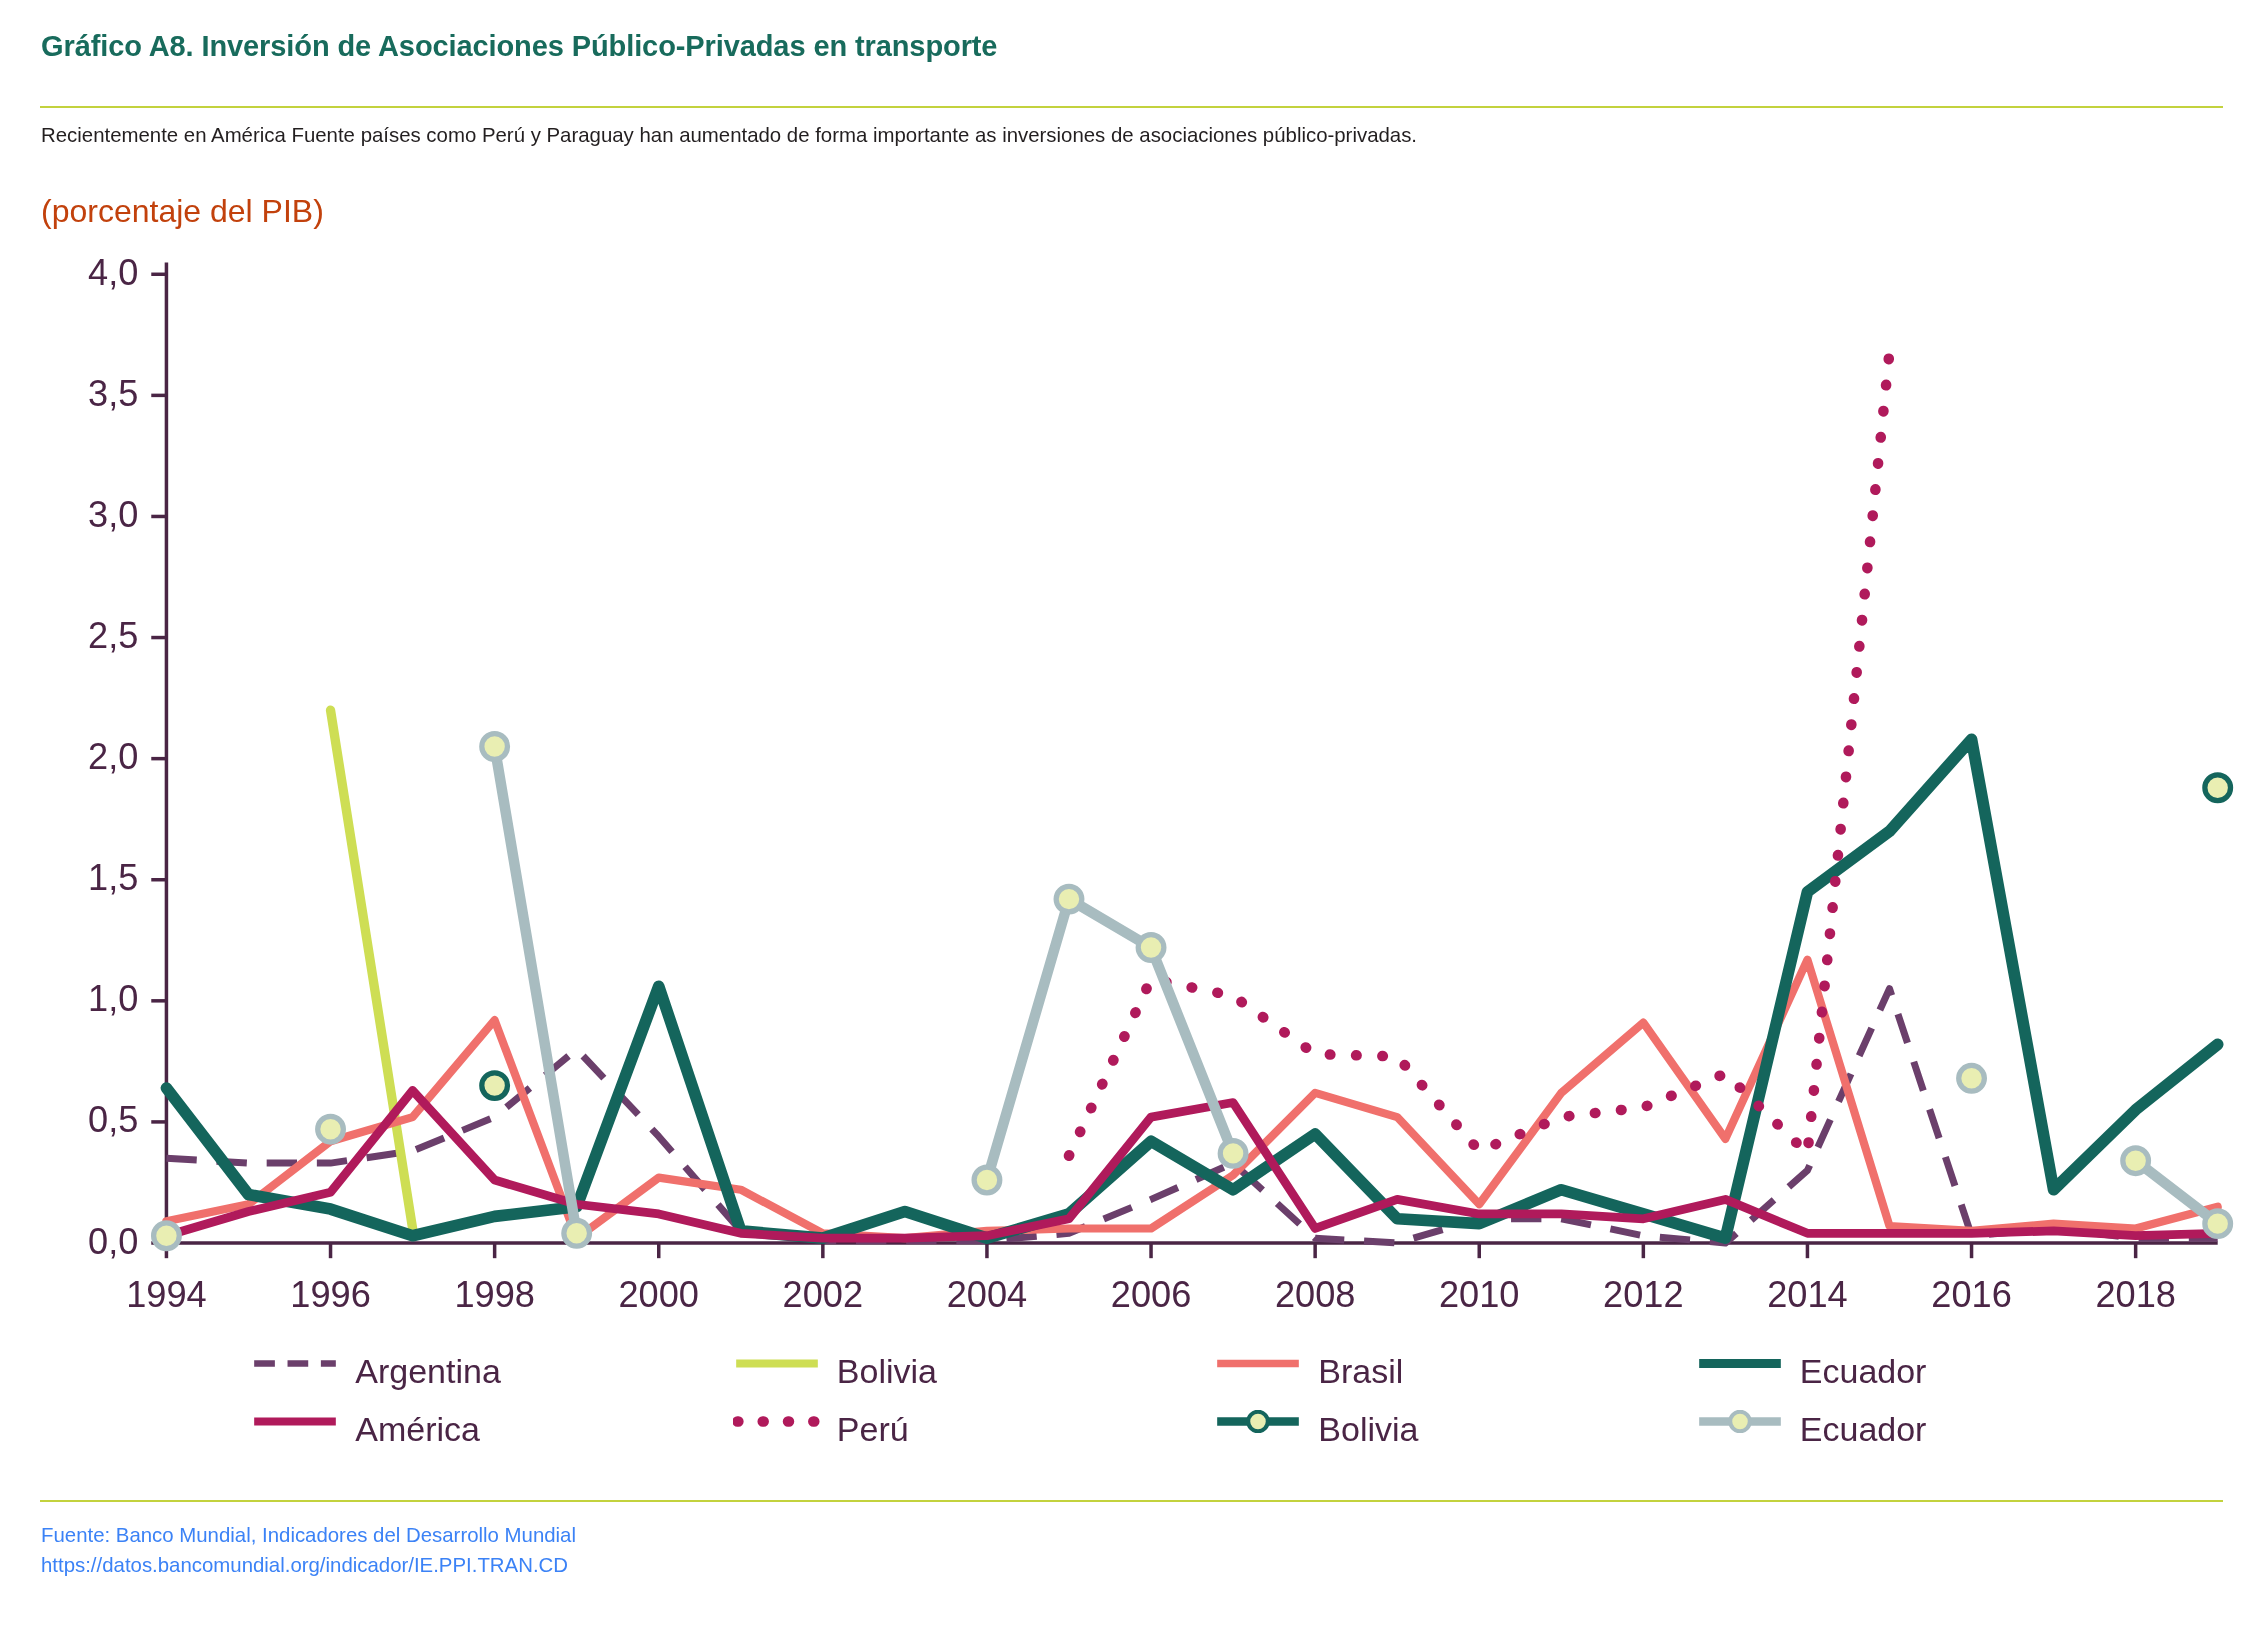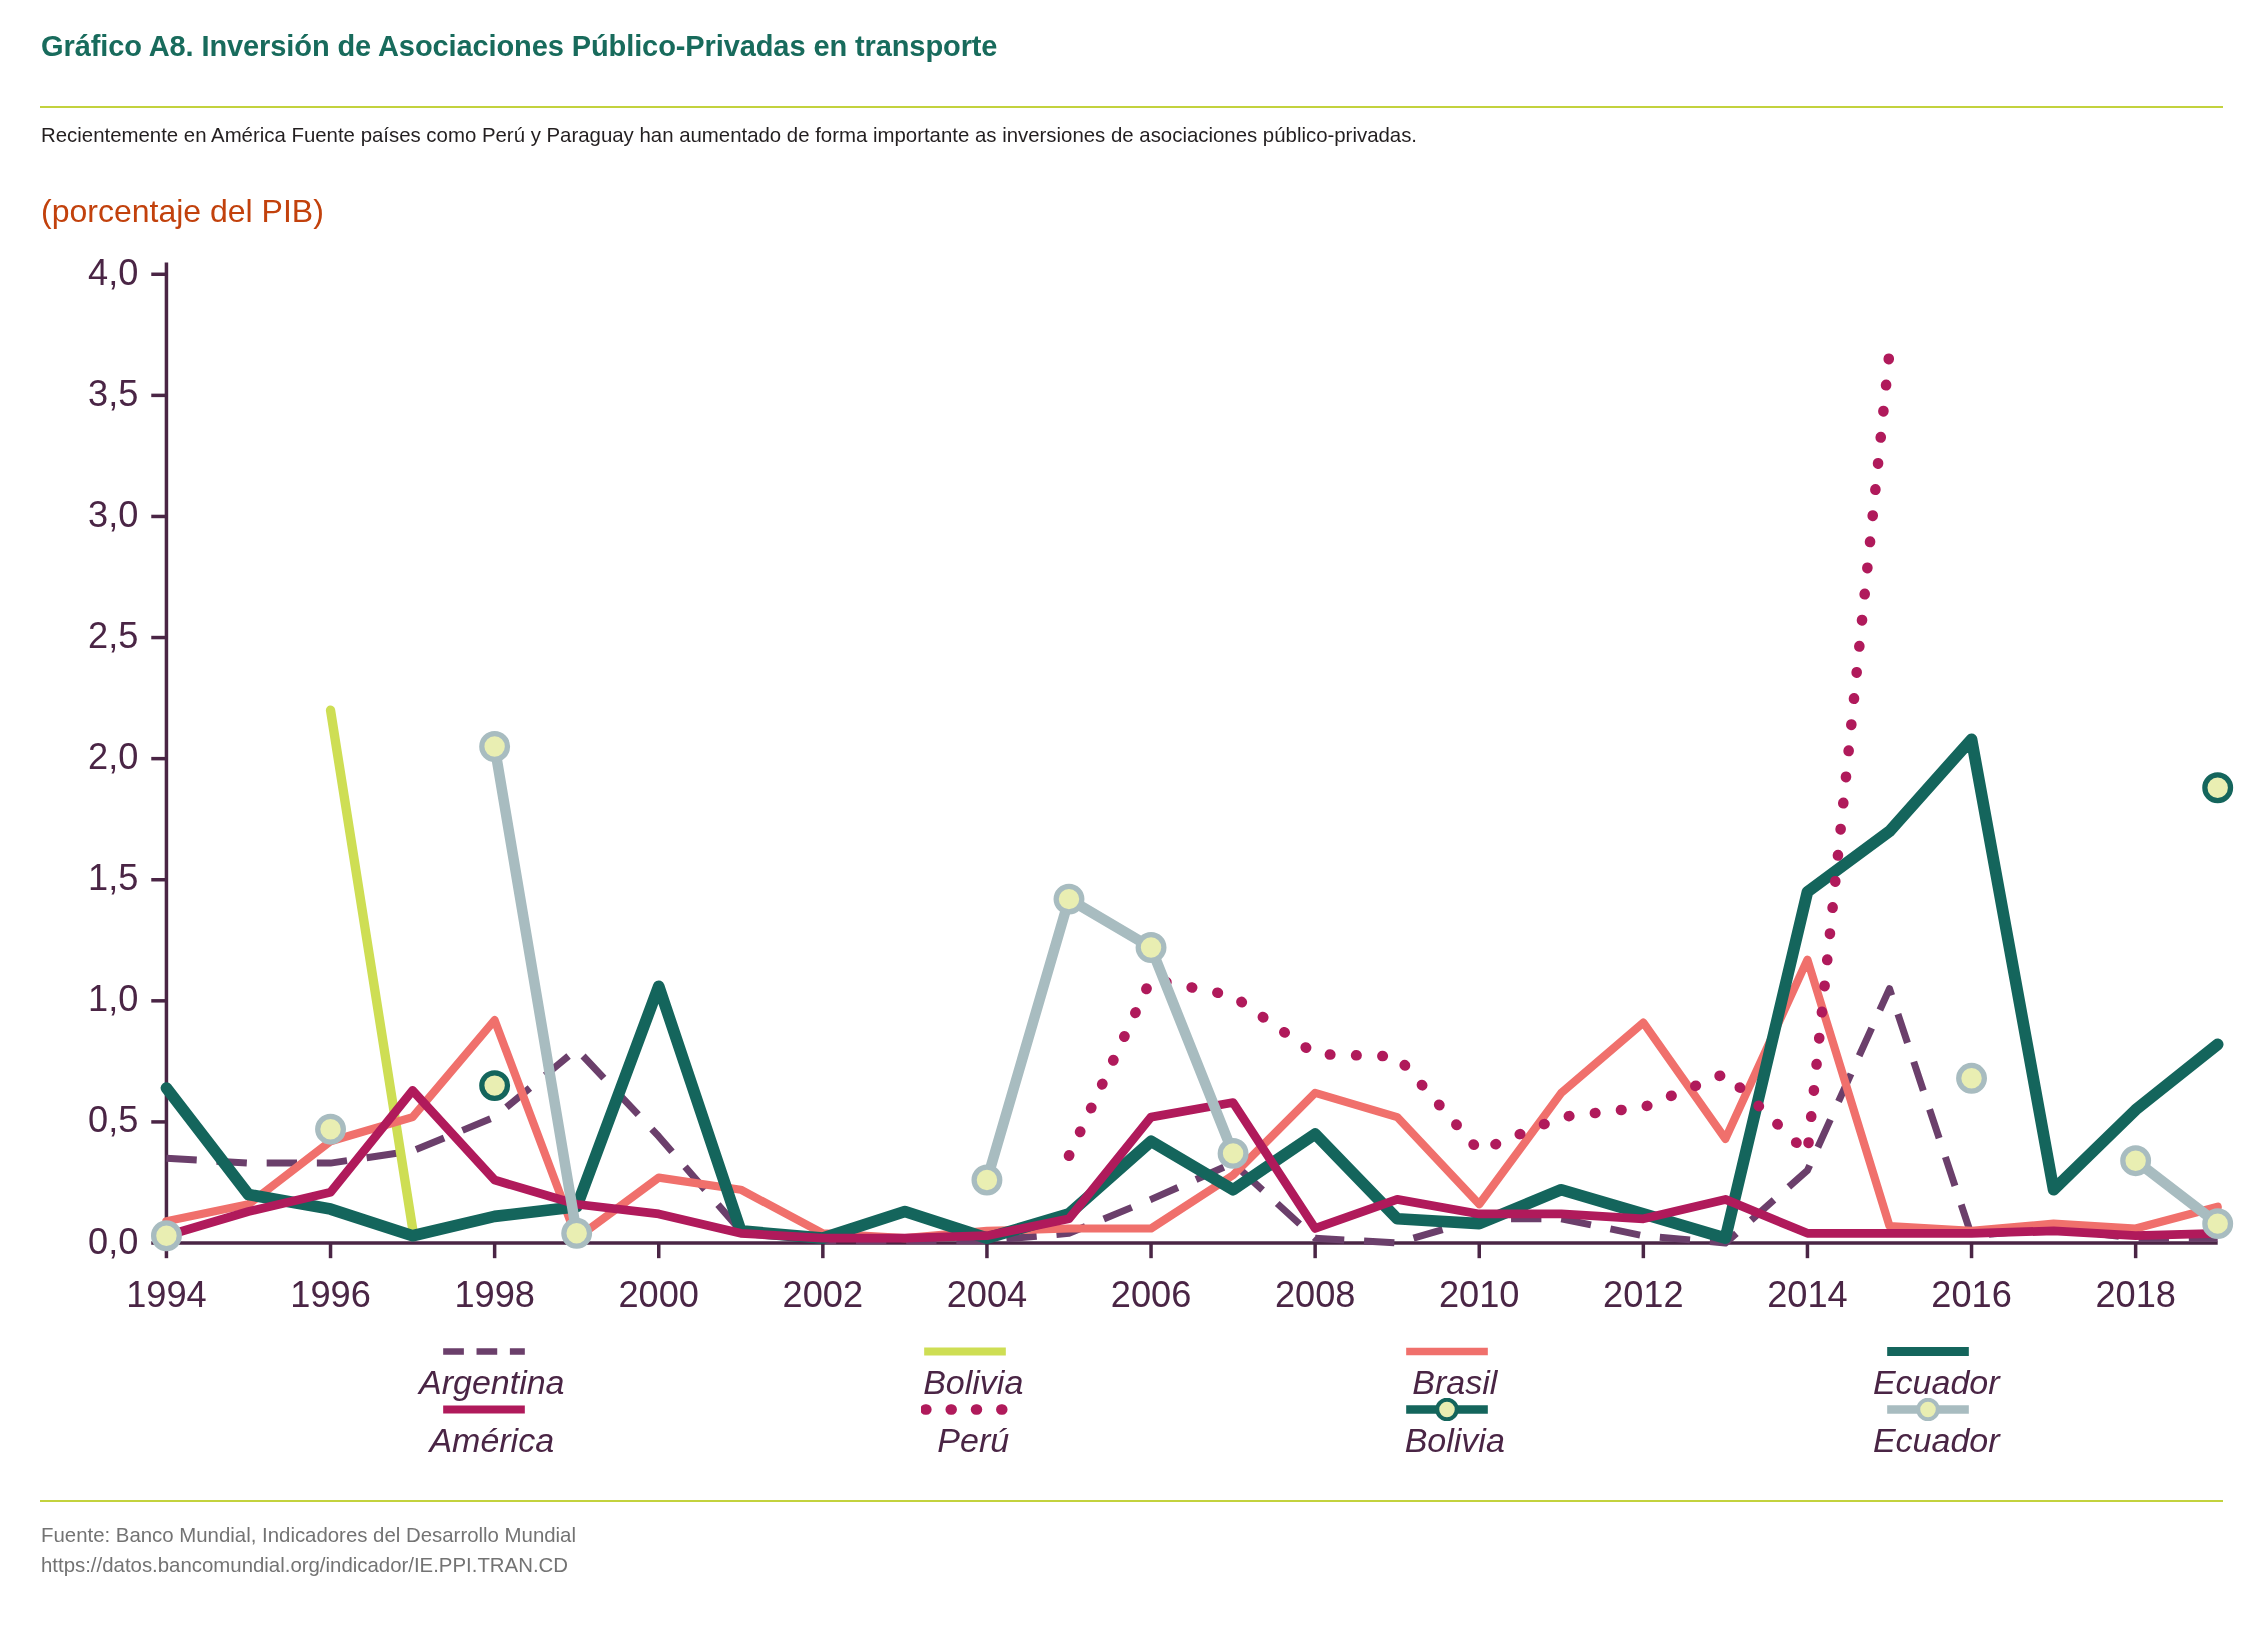--- a/index.html
+++ b/index.html
@@ -66,24 +66,22 @@
     width: 1926px;
   }
   .legend-row {
     display: flex;
     flex-direction: row;
     align-items: center;
     height: 58px;
   }
   .legend-item {
     display: flex;
-    flex-direction: column;
-    align-items: center;
+    flex-direction: row;
     width: 490px;
-    font-style: italic;
   }
   .legend-swatch {
     width: 88px;
     height: 23px;
     position: relative;
     margin-right: 16.3px;
     flex: none;
   }
   .legend-label {
     font-size: 34px;
@@ -96,21 +94,21 @@
     top: 1500px;
     width: 2183px;
     height: 1.8px;
     background: #c3d23e;
   }
   .source {
     position: absolute;
     left: 41px;
     top: 1521px;
     font-size: 20.4px;
-    color: #737373;
+    color: #3b82f6;
     line-height: 1.45;
   }
   svg { display: block; }
 </style>
 </head>
 <body>
 
 <div class="page">
 
   <div class="title">Gráfico A8. Inversión de Asociaciones Público-Privadas en transporte</div>

